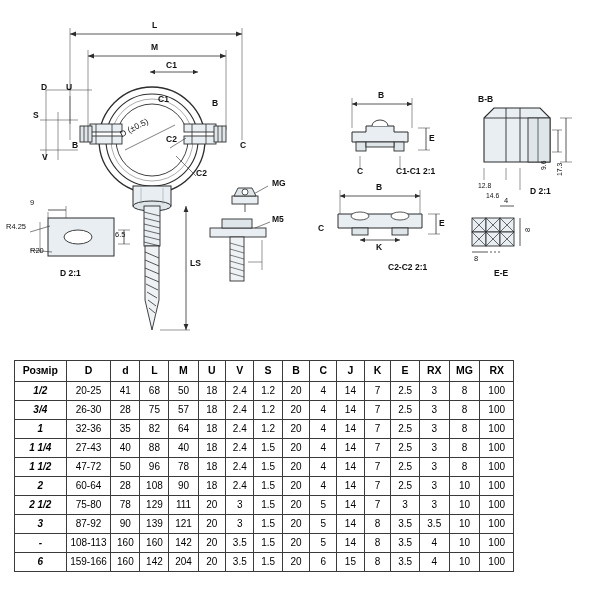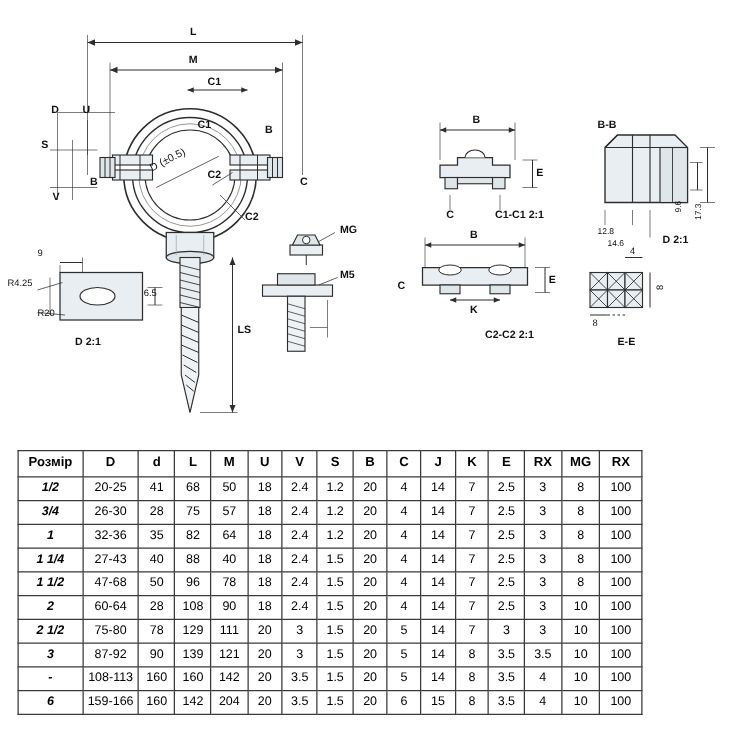--- a/index.html
+++ b/index.html
@@ -407,21 +407,21 @@
             <td class="c-sm">4</td>
             <td class="c-sm">14</td>
             <td class="c-sm">7</td>
             <td class="c-sm">2.5</td>
             <td class="c-rx">3</td>
             <td class="c-mg">8</td>
             <td class="c-rx2">100</td>
           </tr>
           <tr>
             <td class="c-size">1 1/2</td>
-            <td class="c-d">47-68</td>
+            <td class="c-d">47-72</td>
             <td class="c-sm">50</td>
             <td class="c-sm">96</td>
             <td class="c-sm">78</td>
             <td class="c-sm">18</td>
             <td class="c-sm">2.4</td>
             <td class="c-sm">1.5</td>
             <td class="c-sm">20</td>
             <td class="c-sm">4</td>
             <td class="c-sm">14</td>
             <td class="c-sm">7</td>

